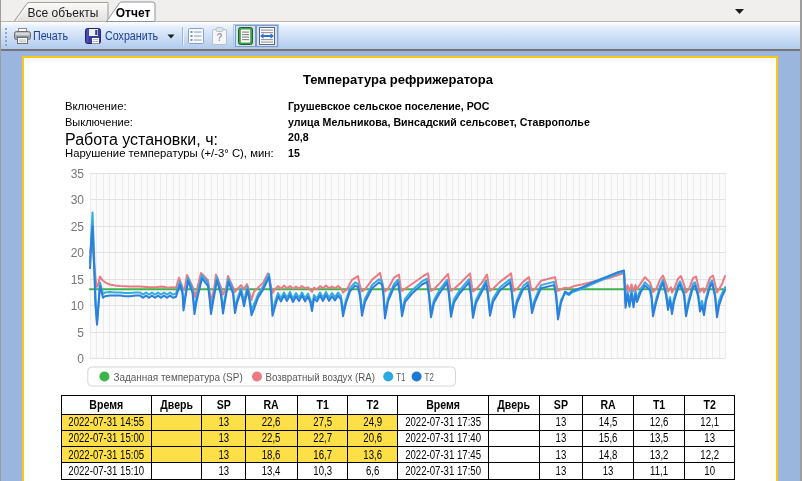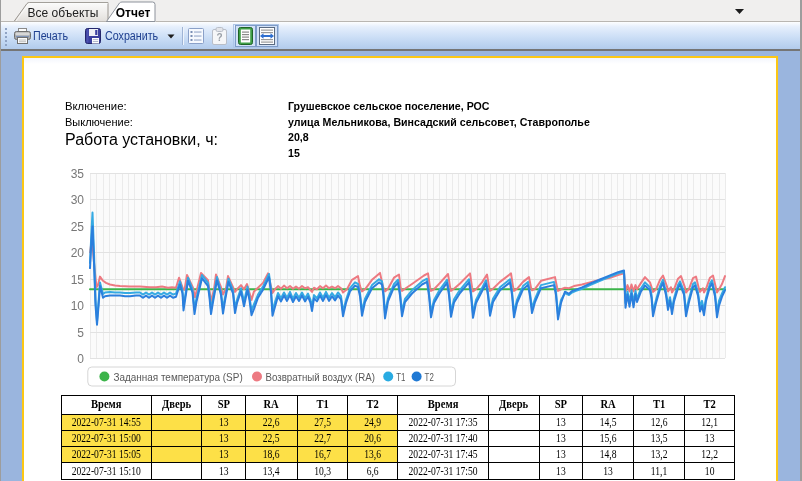--- a/index.html
+++ b/index.html
@@ -7,21 +7,21 @@
   background:linear-gradient(#fdfeff,#e6effc 18%,#d3e3f8 45%,#c0d6f2 75%,#b2cbec); }
 #tbline { position:absolute; left:0; top:48.5px; width:802px; height:2px; background:#757575; }
 .tbtext { position:absolute; top:7px; font-size:12.3px; color:#1e3f8f; transform:scaleX(0.87); transform-origin:0 0; }
 #page { position:absolute; left:22px; top:56px; width:756px; height:430px;
   background:#fff; border:2px solid #fcc714; }
 #pagegrad { position:absolute; left:24px; top:58px; width:752px; height:6px;
   background:linear-gradient(#f3f6fc,#ffffff); }
 .t { position:absolute; white-space:nowrap; }
 .rep { position:absolute; left:61px; top:395px; border-collapse:collapse; table-layout:fixed; width:674px; }
 .rep td { border:1px solid #000; text-align:center; height:16.3px; padding:0;
-  font-size:12px; overflow:hidden;font-family:Liberation Serif, serif; }
+  font-size:12px; overflow:hidden; }
 .rep td span { display:block; margin:0 -12px; width:calc(100% + 24px); transform:scaleX(0.80); transform-origin:center; white-space:nowrap; }
 .rep tr.h td span { transform:scaleX(0.88); }
 .rep tr.h td { height:18.5px; font-weight:bold; }
 .rep td.p { background:#fde047; }
 </style></head>
 <body>
 <div id="root">
 <svg width="802" height="22" viewBox="0 0 802 22" style="position:absolute;left:0;top:0" font-family="Liberation Sans, sans-serif">
 <defs>
         <linearGradient id="tg" x1="0" y1="0" x2="0" y2="1">
@@ -111,23 +111,25 @@
 <rect x="2" y="14.5" width="12" height="1.2" fill="#9a9a9a"></rect>
 <path d="M 1 9 L 4.5 6.2 L 4.5 8 L 11.5 8 L 11.5 6.2 L 15 9 L 11.5 11.8 L 11.5 10 L 4.5 10 L 4.5 11.8 Z" fill="#2f6fd0"></path>
 </g>
 </svg>
 <span class="tbtext" style="left:33px">Печать</span>
 <span class="tbtext" style="left:105px">Сохранить</span>
 </div>
 <div id="tbline"></div>
 <div id="page"></div>
 <div id="pagegrad"></div>
+<span class="t" style="left:303px;top:71.5px;font-size:13px;font-weight:bold">Температура рефрижератора</span>
 <span class="t" style="left:65px;top:100px;font-size:11.3px">Включение:</span>
 <span class="t" style="left:65px;top:115.5px;font-size:11px">Выключение:</span>
 <span class="t" style="left:65px;top:131px;font-size:16px">Работа установки, ч:</span>
+<span class="t" style="left:65px;top:146.5px;font-size:11.3px">Нарушение температуры (+/-3° С), мин:</span>
 <span class="t" style="left:288px;top:100px;font-size:11.3px;font-weight:bold;transform:scaleX(0.94);transform-origin:0 0">Грушевское сельское поселение, РОС</span>
 <span class="t" style="left:288px;top:115.5px;font-size:11.3px;font-weight:bold;transform:scaleX(0.94);transform-origin:0 0">улица Мельникова, Винсадский сельсовет, Ставрополье</span>
 <span class="t" style="left:288px;top:131px;font-size:11.3px;font-weight:bold;transform:scaleX(0.94);transform-origin:0 0">20,8</span>
 <span class="t" style="left:288px;top:146.5px;font-size:11.3px;font-weight:bold;transform:scaleX(0.94);transform-origin:0 0">15</span>
 <svg width="802" height="481" viewBox="0 0 802 481" style="position:absolute;left:0;top:0" font-family="Liberation Sans, sans-serif">
 <rect x="90.0" y="173.0" width="635.0" height="185.0" fill="#fbfbfb"></rect>
 <line x1="90.5" y1="173.0" x2="90.5" y2="358.0" stroke="#ebebeb" stroke-width="1" shape-rendering="crispEdges"></line>
       <line x1="96.5" y1="173.0" x2="96.5" y2="358.0" stroke="#ebebeb" stroke-width="1" shape-rendering="crispEdges"></line>
       <line x1="103.5" y1="173.0" x2="103.5" y2="358.0" stroke="#ebebeb" stroke-width="1" shape-rendering="crispEdges"></line>
       <line x1="109.5" y1="173.0" x2="109.5" y2="358.0" stroke="#ebebeb" stroke-width="1" shape-rendering="crispEdges"></line>

